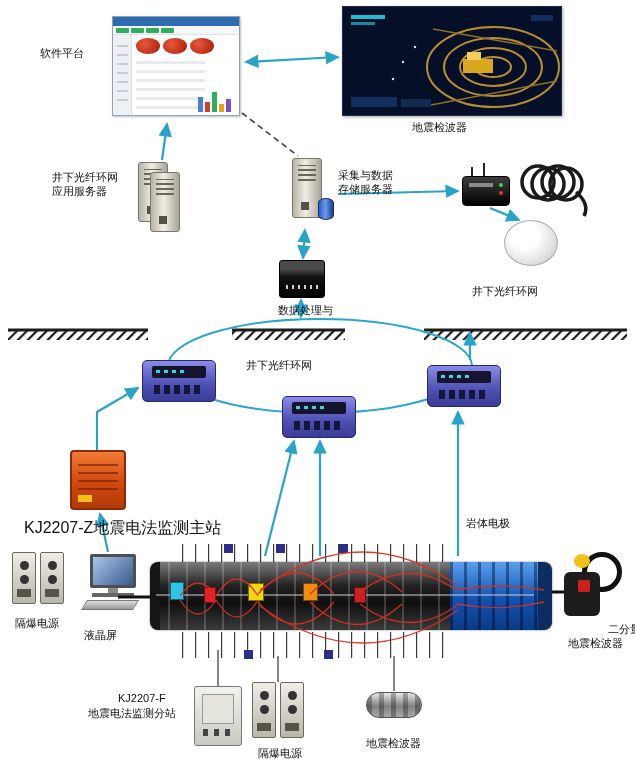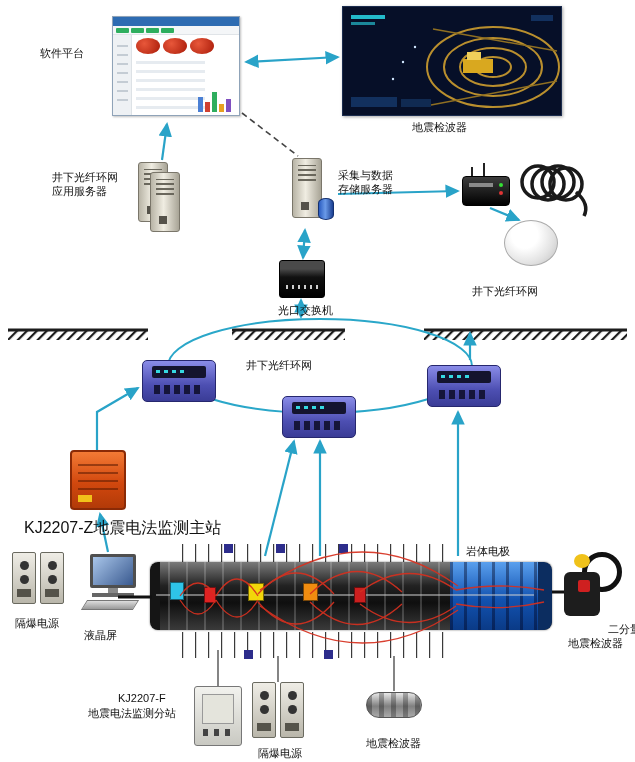--- a/index.html
+++ b/index.html
@@ -349,24 +349,24 @@
     </g>
   </svg>
 
   <div class="lbl" style="left:40px; top:46px;">软件平台</div>
   <div class="lbl" style="left:412px; top:120px;">地震检波器</div>
   <div class="lbl" style="left:52px; top:170px;">井下光纤环网</div>
   <div class="lbl" style="left:52px; top:184px;">应用服务器</div>
   <div class="lbl" style="left:338px; top:168px;">采集与数据</div>
   <div class="lbl" style="left:338px; top:182px;">存储服务器</div>
   <div class="lbl" style="left:472px; top:284px;">井下光纤环网</div>
-  <div class="lbl" style="left:278px; top:303px;">光口交换机</div>
+  <div class="lbl" style="left:278px; top:303px;">数据处理与</div>
   <div class="lbl" style="left:246px; top:358px;">井下光纤环网</div>
   <div class="lbl small" style="left:24px; top:518px;">KJ2207-Z地震电法监测主站</div>
-  <div class="lbl" style="left:466px; top:544px;text-align:center;">岩体电极</div>
+  <div class="lbl" style="left:466px; top:516px;text-align:center;">岩体电极</div>
   <div class="lbl" style="left:15px; top:616px;">隔爆电源</div>
   <div class="lbl" style="left:84px; top:628px;">液晶屏</div>
   <div class="lbl" style="left:118px; top:692px;">KJ2207-F</div>
   <div class="lbl" style="left:88px; top:706px;">地震电法监测分站</div>
   <div class="lbl" style="left:258px; top:746px;">隔爆电源</div>
   <div class="lbl" style="left:366px; top:736px;">地震检波器</div>
   <div class="lbl" style="left:608px; top:622px;">二分量</div>
   <div class="lbl" style="left:568px; top:636px;">地震检波器</div>
 
 </div>

